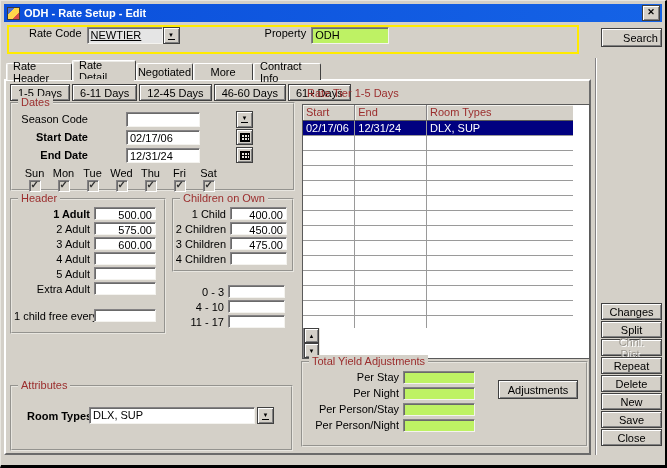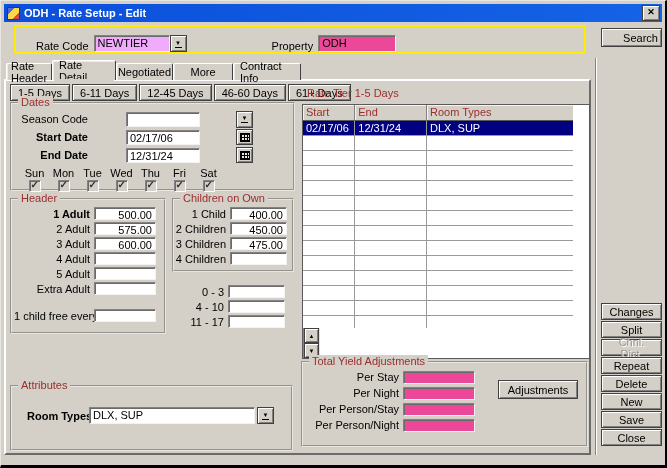--- a/index.html
+++ b/index.html
@@ -11,28 +11,28 @@
   
   .titlebar{position:absolute;left:3px;top:3px;width:658px;height:18px;
        background:linear-gradient(90deg,#0b4fdb,#1563e6);display:flex;align-items:center;padding:0 2px;box-sizing:border-box;}
   .app-icon{width:13px;height:13px;margin:0 4px 0 1px;border:1px solid #3a3a3a;box-sizing:border-box;
        background:linear-gradient(135deg,#4a6cd4 0 30%,#ffd84a 30% 72%,#d44a4a 72%);}
   .title-text{color:#fff;font-weight:bold;flex:1;white-space:nowrap;}
   .close-btn{width:16px;height:14px;background:#D4D0C8;border:1px solid #404040;
        box-shadow:inset 1px 1px 0 #fff,inset -1px -1px 0 #808080;
        font-size:9px;font-weight:bold;line-height:12px;text-align:center;cursor:default;}
   
-  .top-strip{position:absolute;left:13px;top:24px;width:572px;height:29px;border:2px solid #ffeb00;
-       box-sizing:border-box;display:flex;align-items:flex-end;}
+  .top-strip{position:absolute;left:6px;top:24px;width:572px;height:29px;border:2px solid #ffeb00;
+       box-sizing:border-box;display:flex;align-items:flex-start;}
   .lbl{white-space:nowrap;}
   .sunken{background:#fff;border:1px solid;border-color:#848284 #f4f3ef #f4f3ef #848284;
        box-shadow:inset 1px 1px 0 #6a6a6a;box-sizing:border-box;padding:1px 3px 0 3px;
        overflow:hidden;white-space:nowrap;}
-  .sunken.gray{background:#ec4899;}
-  .cream{background:#f0abfc;}
+  .sunken.gray{background:#bef264;}
+  .cream{background:#e5e5e5;text-decoration:underline;}
   .num{text-align:right;}
   .lov-btn{width:17px;height:17px;background:#D4D0C8;border:1px solid #404040;
        box-shadow:inset 1px 1px 0 #fff,inset -1px -1px 0 #808080;
        display:inline-flex;flex-direction:column;align-items:center;justify-content:center;box-sizing:border-box;}
   .lov-btn .tri{font-size:6px;line-height:6px;}
   .lov-btn .bar{width:7px;height:1px;background:#000;margin-top:1px;}
   .cal-btn{width:17px;height:16px;background:#D4D0C8;border:1px solid #404040;
        box-shadow:inset 1px 1px 0 #fff,inset -1px -1px 0 #808080;
        display:inline-flex;align-items:center;justify-content:center;box-sizing:border-box;}
   .cal-glyph{width:10px;height:9px;border:1px solid #000;box-sizing:border-box;
@@ -141,21 +141,21 @@
         <span class="tri">▼</span>
         <span class="bar"></span>
       </span>
     <span class="lbl" style="margin-left:85px;">Property</span>
     <span class="sunken gray" style="width:78px;height:17px;margin-left:5px;">ODH</span>
   </div>
 
   <button class="btn search-btn">Search</button>
 
   <div class="tabs">
-    <div class="tab" style="width:46px;">Rate Header</div>
+    <div class="tab" style="width:66px;">Rate Header</div>
     <div class="tab active" style="width:64px;">Rate Detail</div>
     <div class="tab" style="width:57px;">Negotiated</div>
     <div class="tab" style="width:60px;">More</div>
     <div class="tab" style="width:68px;">Contract Info</div>
   </div>
 
   <div class="vsep"></div>
 
   <div class="panel">
 

